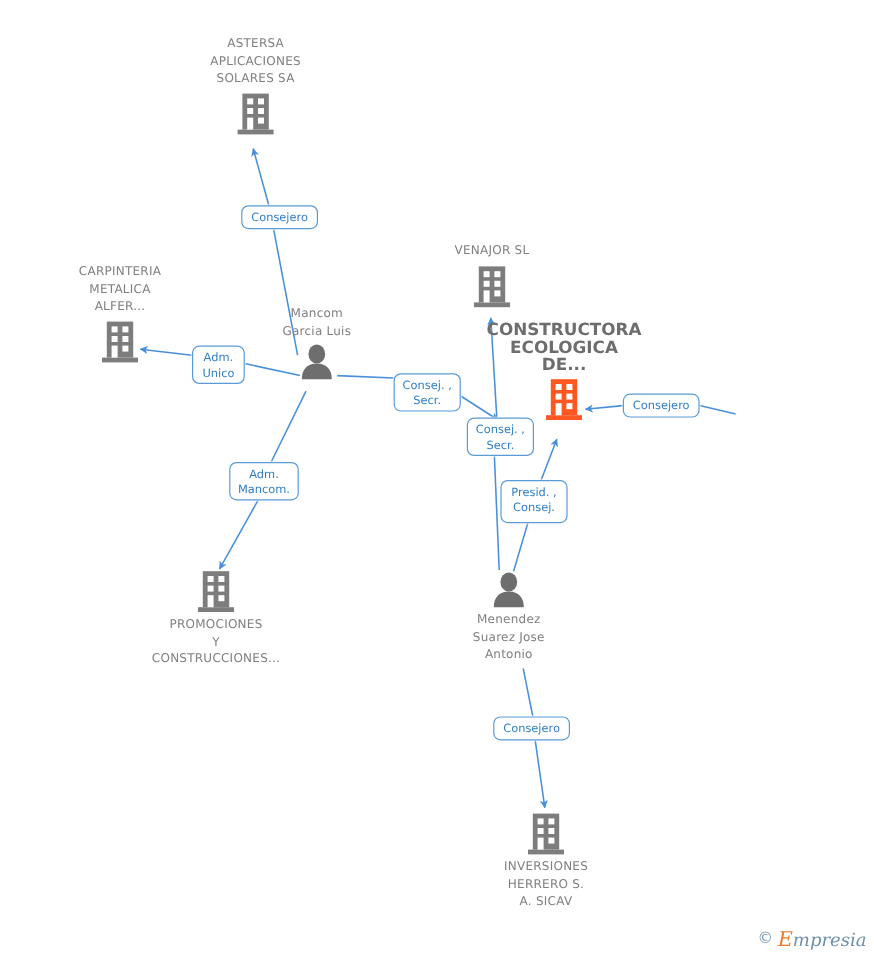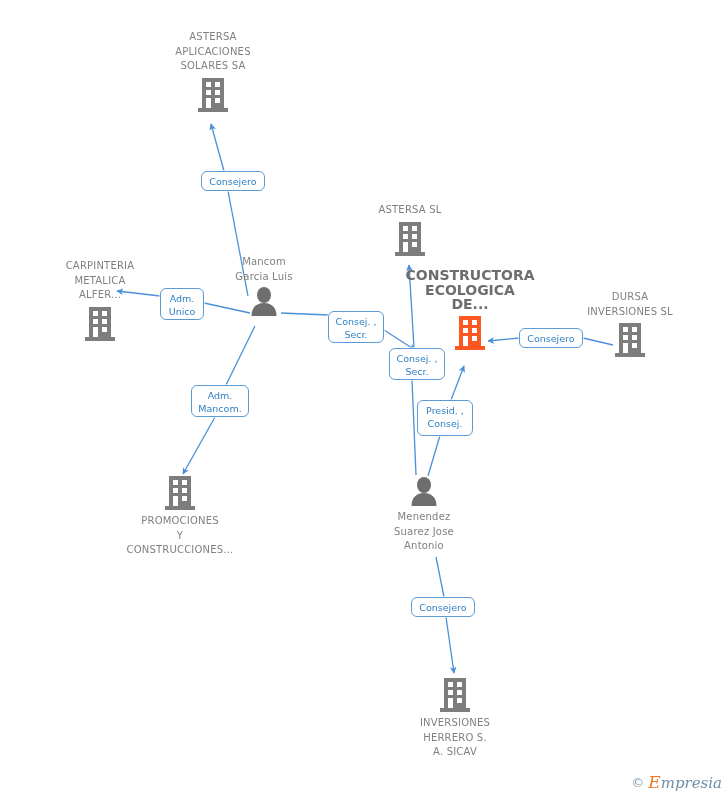--- a/index.html
+++ b/index.html
@@ -100,21 +100,21 @@
         <rect x="10" y="6" width="5" height="5"></rect>
           <rect x="19" y="6" width="5" height="5"></rect>
         <rect x="10" y="14" width="5" height="5"></rect>
           <rect x="19" y="14" width="5" height="5"></rect>
         <rect x="10" y="22" width="5" height="10"></rect>
           <rect x="19" y="22" width="5" height="5"></rect>
       </g>
     </svg>
   </div>
 
-  <div class="node above" style="left:100px;top:220px;margin-top:39px;">
+  <div class="node above" style="left:100px;top:220px;">
     <div class="caption">CARPINTERIA
 METALICA
 ALFER...</div>
     <svg class="glyph" width="34" height="38" viewBox="0 0 34 38">
       <g fill="#7d7d7d">
           <rect x="6" y="2" width="22" height="30"></rect>
           <rect x="2" y="32" width="30" height="4"></rect>
         </g>
       <g fill="#ffffff">
         <rect x="10" y="6" width="5" height="5"></rect>
@@ -152,21 +152,21 @@
         <rect x="10" y="22" width="5" height="10"></rect>
           <rect x="19" y="22" width="5" height="5"></rect>
       </g>
     </svg>
     <div class="caption">PROMOCIONES
 Y
 CONSTRUCCIONES...</div>
   </div>
 
   <div class="node above" style="left:410px;top:203px;">
-    <div class="caption">ASTERSA SL</div>
+    <div class="caption">VENAJOR SL</div>
     <svg class="glyph" width="34" height="38" viewBox="0 0 34 38">
       <g fill="#7d7d7d">
           <rect x="6" y="2" width="22" height="30"></rect>
           <rect x="2" y="32" width="30" height="4"></rect>
         </g>
       <g fill="#ffffff">
         <rect x="10" y="6" width="5" height="5"></rect>
           <rect x="19" y="6" width="5" height="5"></rect>
         <rect x="10" y="14" width="5" height="5"></rect>
           <rect x="19" y="14" width="5" height="5"></rect>
@@ -189,38 +189,20 @@
         <rect x="10" y="6" width="5" height="5"></rect>
           <rect x="19" y="6" width="5" height="5"></rect>
         <rect x="10" y="14" width="5" height="5"></rect>
           <rect x="19" y="14" width="5" height="5"></rect>
         <rect x="10" y="22" width="5" height="10"></rect>
           <rect x="19" y="22" width="5" height="5"></rect>
       </g>
     </svg>
   </div>
 
-  <div class="node above" style="left:630px;top:290px;">
-    <div class="caption">DURSA
-INVERSIONES SL</div>
-    <svg class="glyph" width="34" height="38" viewBox="0 0 34 38">
-      <g fill="#7d7d7d">
-          <rect x="6" y="2" width="22" height="30"></rect>
-          <rect x="2" y="32" width="30" height="4"></rect>
-        </g>
-      <g fill="#ffffff">
-        <rect x="10" y="6" width="5" height="5"></rect>
-          <rect x="19" y="6" width="5" height="5"></rect>
-        <rect x="10" y="14" width="5" height="5"></rect>
-          <rect x="19" y="14" width="5" height="5"></rect>
-        <rect x="10" y="22" width="5" height="10"></rect>
-          <rect x="19" y="22" width="5" height="5"></rect>
-      </g>
-    </svg>
-  </div>
 
   <div class="node below" style="left:424px;top:476px;">
     <svg class="glyph" width="32" height="32" viewBox="0 0 32 32">
       <g fill="#6e6e6e">
         <ellipse cx="16" cy="9" rx="7" ry="8"></ellipse>
         <path d="M16 17 C7.5 17 3.5 22.5 3.5 30 L28.5 30 C28.5 22.5 24.5 17 16 17 Z"></path>
       </g>
     </svg>
     <div class="caption">Menendez
 Suarez Jose

